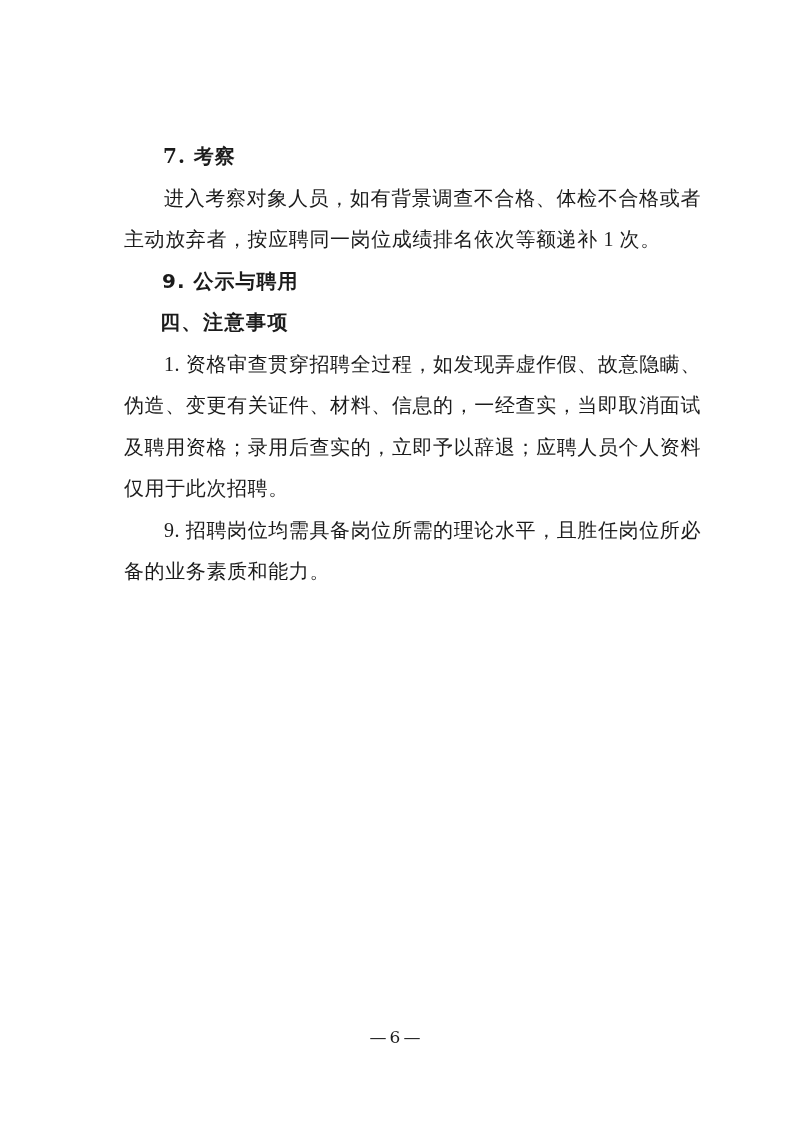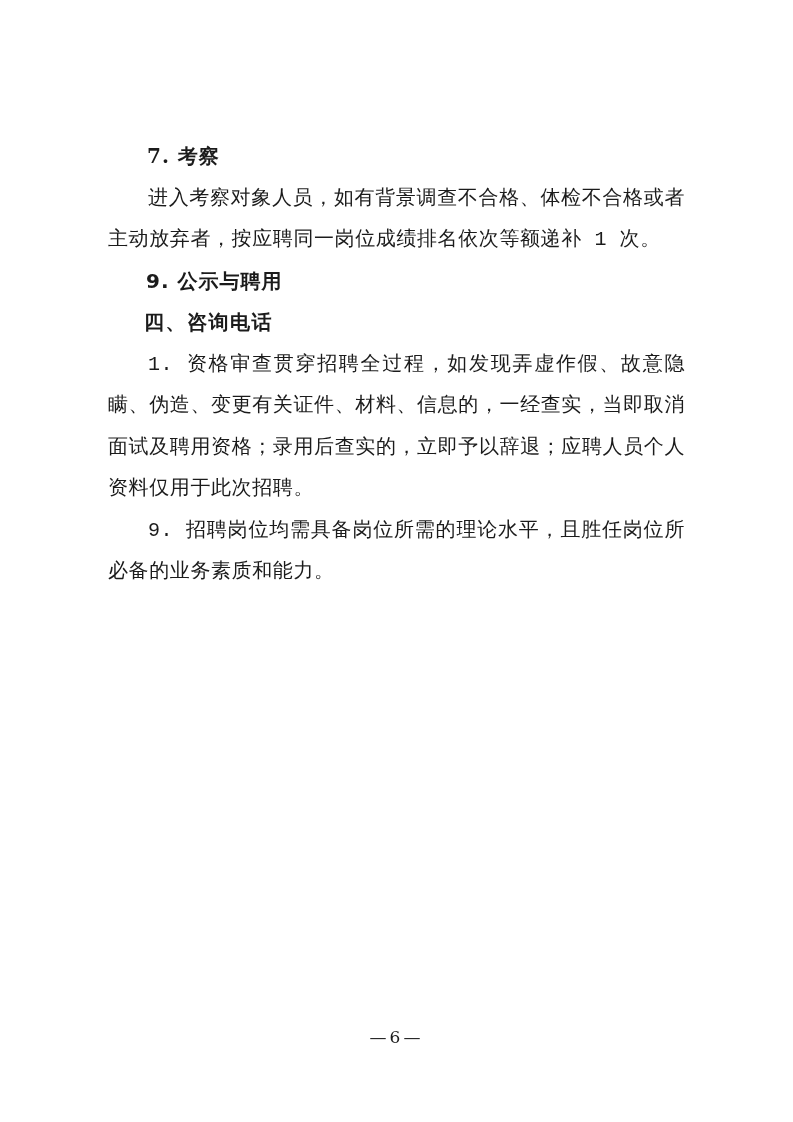--- a/index.html
+++ b/index.html
@@ -9,34 +9,34 @@
   }
   .page {
     position: relative;
     width: 793px;
     height: 1122px;
     background: #ffffff;
     overflow: hidden;
   }
   .content {
     position: absolute;
-    left: 108px;
+    left: 124px;
     top: 136px;
     width: 577px;
     color: #1b1b1b;
     font-size: 20px;
     line-height: 41.5px;
   }
   .content p, .content h2, .content h3 {
     margin: 0;
     padding: 0;
     font-size: inherit;
   }
   .para {
-    font-family: Liberation Mono, monospace;
+    font-family: Liberation Serif, serif;
     font-weight: 400;
     text-align: justify;
     text-indent: 2em;
     letter-spacing: 0.6px;
   }
   .h-kai {
     font-family: "DejaVu Serif", "Liberation Serif", serif;
     font-weight: 700;
     font-size: 21px;
     text-indent: 1.95em;
@@ -69,19 +69,19 @@
   }
 </style>
 </head>
 <body>
 
 <div class="page">
   <div class="content">
     <h3 class="h-kai">7. 考察</h3>
     <p class="para">进入考察对象人员，如有背景调查不合格、体检不合格或者主动放弃者，按应聘同一岗位成绩排名依次等额递补 1 次。</p>
     <h3 class="h-hei">9. 公示与聘用</h3>
-    <h2 class="h-black">四、咨询电话</h2>
+    <h2 class="h-black">四、注意事项</h2>
     <p class="para">1. 资格审查贯穿招聘全过程，如发现弄虚作假、故意隐瞒、伪造、变更有关证件、材料、信息的，一经查实，当即取消面试及聘用资格；录用后查实的，立即予以辞退；应聘人员个人资料仅用于此次招聘。</p>
     <p class="para">9. 招聘岗位均需具备岗位所需的理论水平，且胜任岗位所必备的业务素质和能力。</p>
   </div>
 
   <div class="footer">—6—</div>
 </div>
 
 </body></html>

